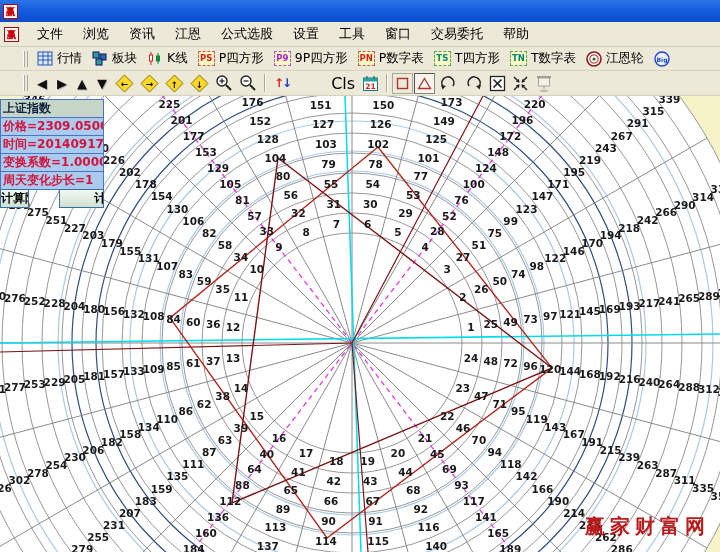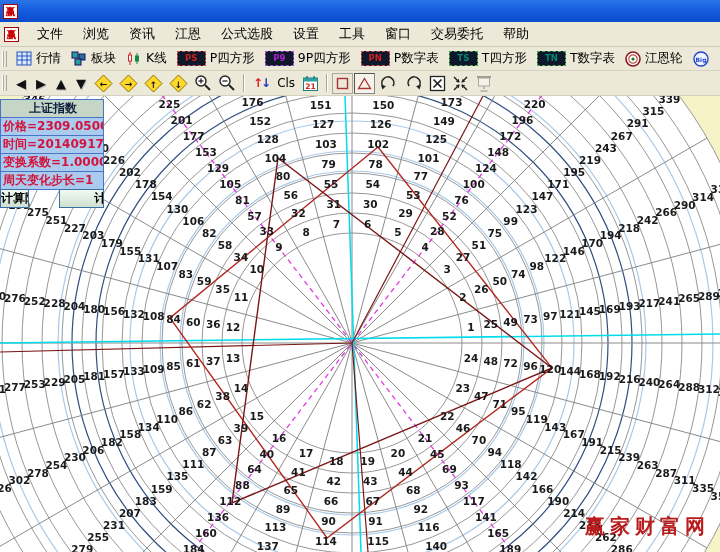--- a/index.html
+++ b/index.html
@@ -20,54 +20,54 @@
 
   
   .menubar{
     height:25px; background:#ece9d8; display:flex; align-items:center;
     border-bottom:1px solid #cfcbb8;
   }
   .menubar .app-logo{ margin:0 8px 0 4px; }
   .menu-item{ padding:4px 10px; font-size:13px; color:#000; white-space:nowrap; cursor:default;}
 
   
-  .toolbar{ background:#ece9d8; display:flex; align-items:center; border-bottom:1px solid #d6d2bf; }
+  .toolbar{ background:#ece9d8; display:flex; align-items:center; border-bottom:1px solid #d6d2bf;padding-left:21px; }
   .tb1{ height:24px; }
   .tb2{ height:25px; }
   .grip{ width:5px; height:16px; margin:0 4px 0 2px;
     border-left:2px ridge #fff; border-right:1px solid #aca899; flex:0 0 auto;}
   .tbtn{ display:flex; align-items:center; gap:4px; padding:1px 5px; font-size:12.5px;
     color:#000; white-space:nowrap; cursor:default; }
   .tbtn svg{ display:block; }
-  .badge{ width:29px; height:15px; font-size:8.5px; font-weight:bold; line-height:13px;
-    text-align:center; background:#0f172a; flex:0 0 auto;}
+  .badge{ width:17px; height:15px; font-size:8.5px; font-weight:bold; line-height:13px;
+    text-align:center; background:#fef9c3; flex:0 0 auto;}
   .badge.red{ color:#c22; border:1px dashed #c55; }
   .badge.purple{ color:#a2c; border:1px dashed #a5c; }
   .badge.teal{ color:#087; border:1px dashed #5a5; }
   .sep{ width:2px; height:18px; border-left:1px solid #aca899; border-right:1px solid #fff; margin:0 4px; flex:0 0 auto;}
   .nav-tri{ font-size:13px; color:#111; padding:2px 5px; text-shadow:1px 1px 0 #bbb; cursor:default;}
   .ico-btn{ padding:2px 3px; display:flex; align-items:center; cursor:default;}
-  .cls-label{ font-size:12px; color:#000; padding:2px 4px;}
+  .cls-label{ font-size:16px; color:#000; padding:2px 4px;margin-left:33px;}
   .tool-box{ width:21px; height:21px; display:flex; align-items:center; justify-content:center;
     border:1px solid #aca899; background:#ece9d8; margin-right:1px;}
   .tool-box.pressed{ border:1px solid #888; border-top-color:#555; border-left-color:#555; background:#f6f4ea;}
   .updown{ font-size:12px; font-weight:bold; letter-spacing:-2px; padding:1px 4px;}
   .updown .u{ color:#d22; } .updown .d{ color:#23c; }
 
   
   .chart-wrap{ position:relative; width:720px; height:456px; background:#fff; }
   #wheel-svg{ position:absolute; left:0; top:0; }
   #wheel-svg text{ font-family:"DejaVu Sans","Liberation Sans",sans-serif; font-weight:600; }
 
   
   .panel{ position:absolute; left:0; top:4px; width:104px; z-index:5; font-weight:bold;}
   .panel-cell{ height:19px; border:1px solid #4a74c8; margin-top:-1px; background:#abcbee;
     color:#d2143c; font-size:12px; line-height:17px; padding-left:2px;
     white-space:nowrap; overflow:hidden;}
-  .panel-head{ background:#c6d6c6; color:#102040; text-align:center; }
+  .panel-head{ background:#c6d6c6; color:#102040; text-align:left; }
   .panel-btns{ display:flex; margin-top:-1px;gap:31px; }
   .calc-btn{ flex:1 1 50%; height:19px; font-size:12px; line-height:17px; text-align:center;
     color:#000; background:linear-gradient(180deg,#f2f9f2,#cfe0cf); border:1px solid #3a6ea5;
     white-space:nowrap; overflow:hidden; cursor:default;}
   .calc-btn + .calc-btn{ margin-left:-1px;padding-left:34px; }
 
   .watermark{ position:absolute; right:10px; bottom:12px; z-index:4;
     font-family:"DejaVu Serif","Liberation Serif",serif;
     font-size:20px; font-weight:bold; color:#b91c1c; letter-spacing:5px; white-space:nowrap;}
 </style>

